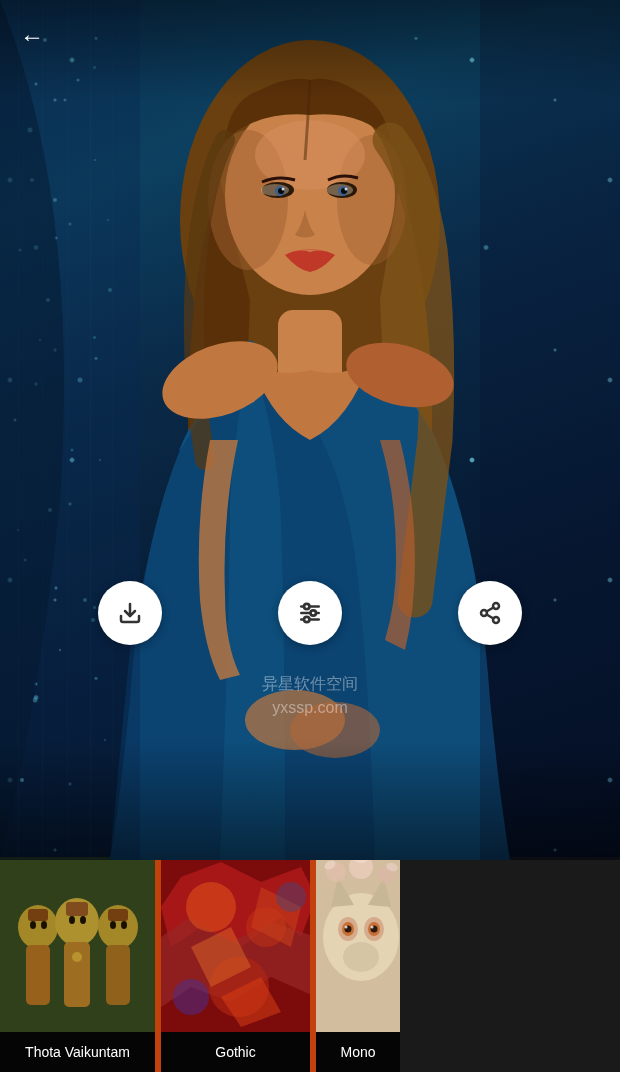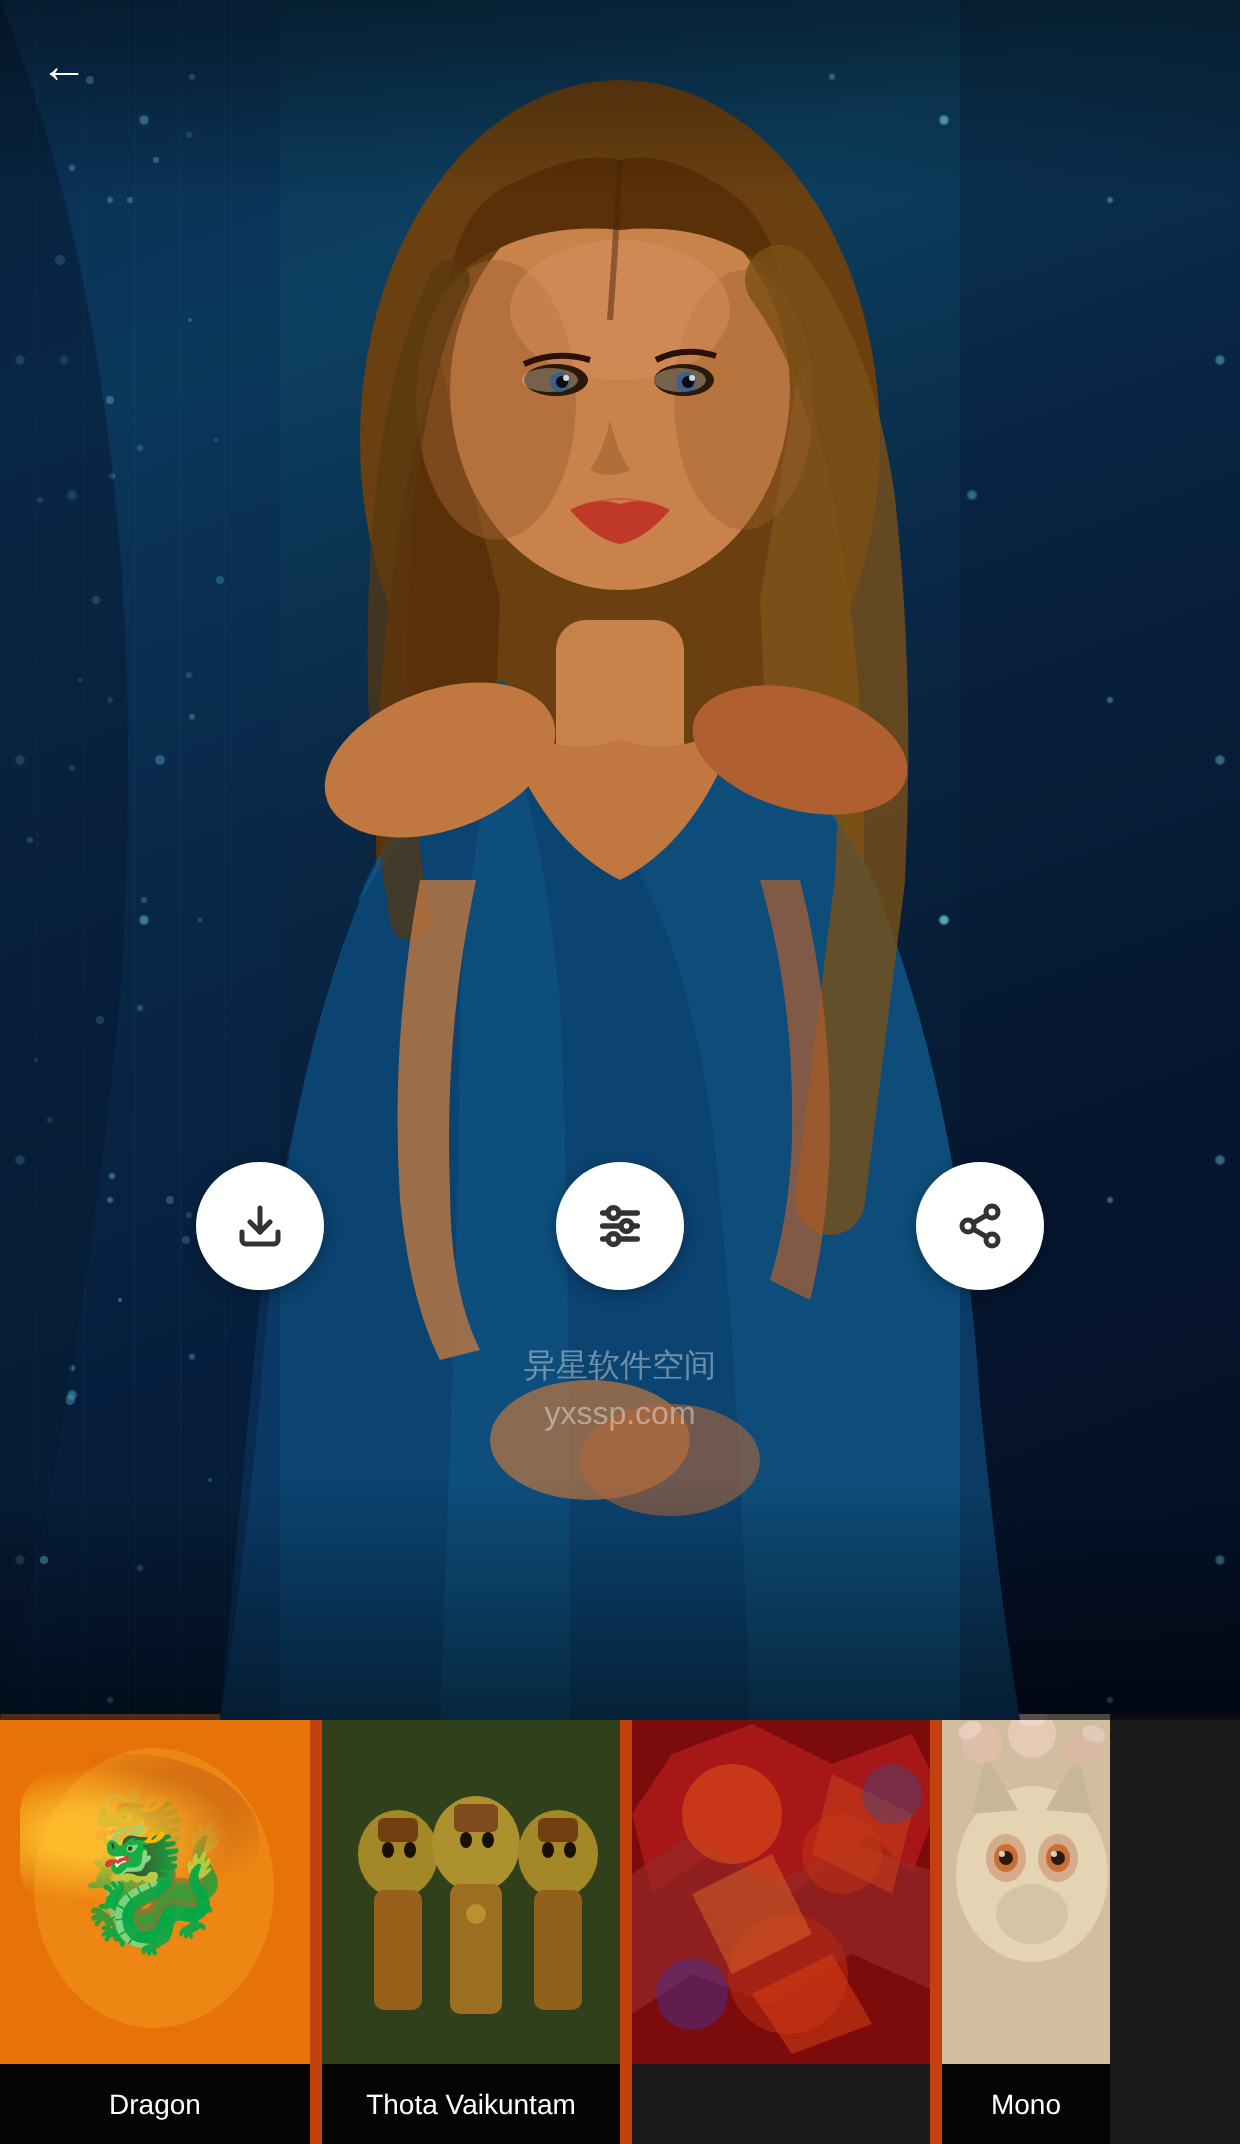--- a/index.html
+++ b/index.html
@@ -374,35 +374,20 @@
           <circle cx="18" cy="19" r="3"></circle>
           <line x1="8.59" y1="13.51" x2="15.42" y2="17.49"></line>
           <line x1="15.41" y1="6.51" x2="8.59" y2="10.49"></line>
         </svg>
       </button>
     </div>
   </div>
 
   <div class="style-strip">
 
-    <div class="style-item">
-      <div class="style-thumb thumb-dragon">
-        
-        <svg width="155" height="175" viewBox="0 0 155 175">
-          <rect width="155" height="175" fill="#e8780a"></rect>
-          <ellipse cx="77" cy="87" rx="60" ry="70" fill="#f5a020" opacity="0.6"></ellipse>
-          <text x="77" y="100" text-anchor="middle" font-size="70" opacity="0.85">🐉</text>
-
-          <rect width="155" height="175" fill="rgba(220,80,0,0.15)"></rect>
-        </svg>
-      </div>
-      <div class="style-label">
-        <span>Dragon</span>
-      </div>
-    </div>
 
     <div class="style-item">
       <div class="style-thumb">
         <svg width="155" height="175" viewBox="0 0 155 175">
           <rect width="155" height="175" fill="#2a3a1a"></rect>
 
           <rect width="155" height="175" fill="#3a4a20" opacity="0.8"></rect>
 
           <ellipse cx="38" cy="70" rx="20" ry="22" fill="#c8a030"></ellipse>
           <rect x="26" y="88" width="24" height="60" rx="5" fill="#b87020"></rect>
@@ -445,20 +430,23 @@
           <circle cx="78" cy="130" r="30" fill="#cc3018" opacity="0.6"></circle>
           <polygon points="30,90 70,70 90,110 50,130" fill="#ff8030" opacity="0.5"></polygon>
           <polygon points="100,30 140,50 130,90 90,70" fill="#e85020" opacity="0.55"></polygon>
           <polygon points="60,140 100,120 120,155 80,170" fill="#ff5018" opacity="0.5"></polygon>
 
           <circle cx="30" cy="140" r="18" fill="#4040cc" opacity="0.45"></circle>
           <circle cx="130" cy="40" r="15" fill="#3060aa" opacity="0.4"></circle>
           <rect width="155" height="175" fill="rgba(80,0,0,0.2)"></rect>
         </svg>
       </div>
+      <div class="style-label">
+        <span>Gothic</span>
+      </div>
     </div>
 
     <div class="style-item" style="flex: 0 0 90px; min-width:90px;">
       <div class="style-thumb">
         <svg width="90" height="175" viewBox="0 0 90 175">
           <rect width="90" height="175" fill="#d4c0a0"></rect>
 
           <ellipse cx="45" cy="80" rx="38" ry="44" fill="#e8d8b8"></ellipse>
 
           <polygon points="15,50 22,20 38,48" fill="#c8b898"></polygon>

